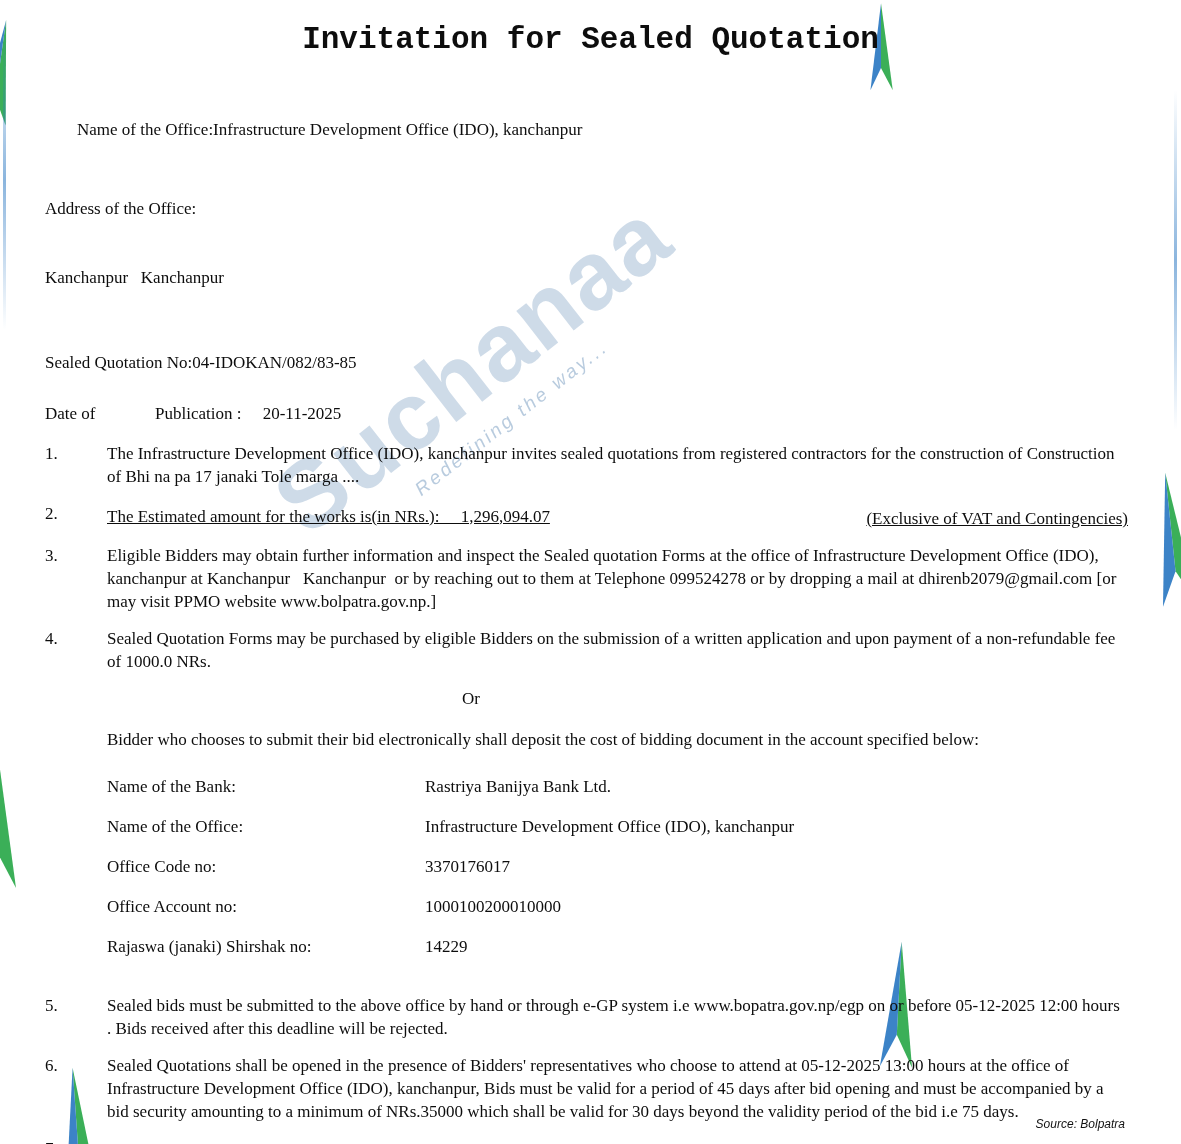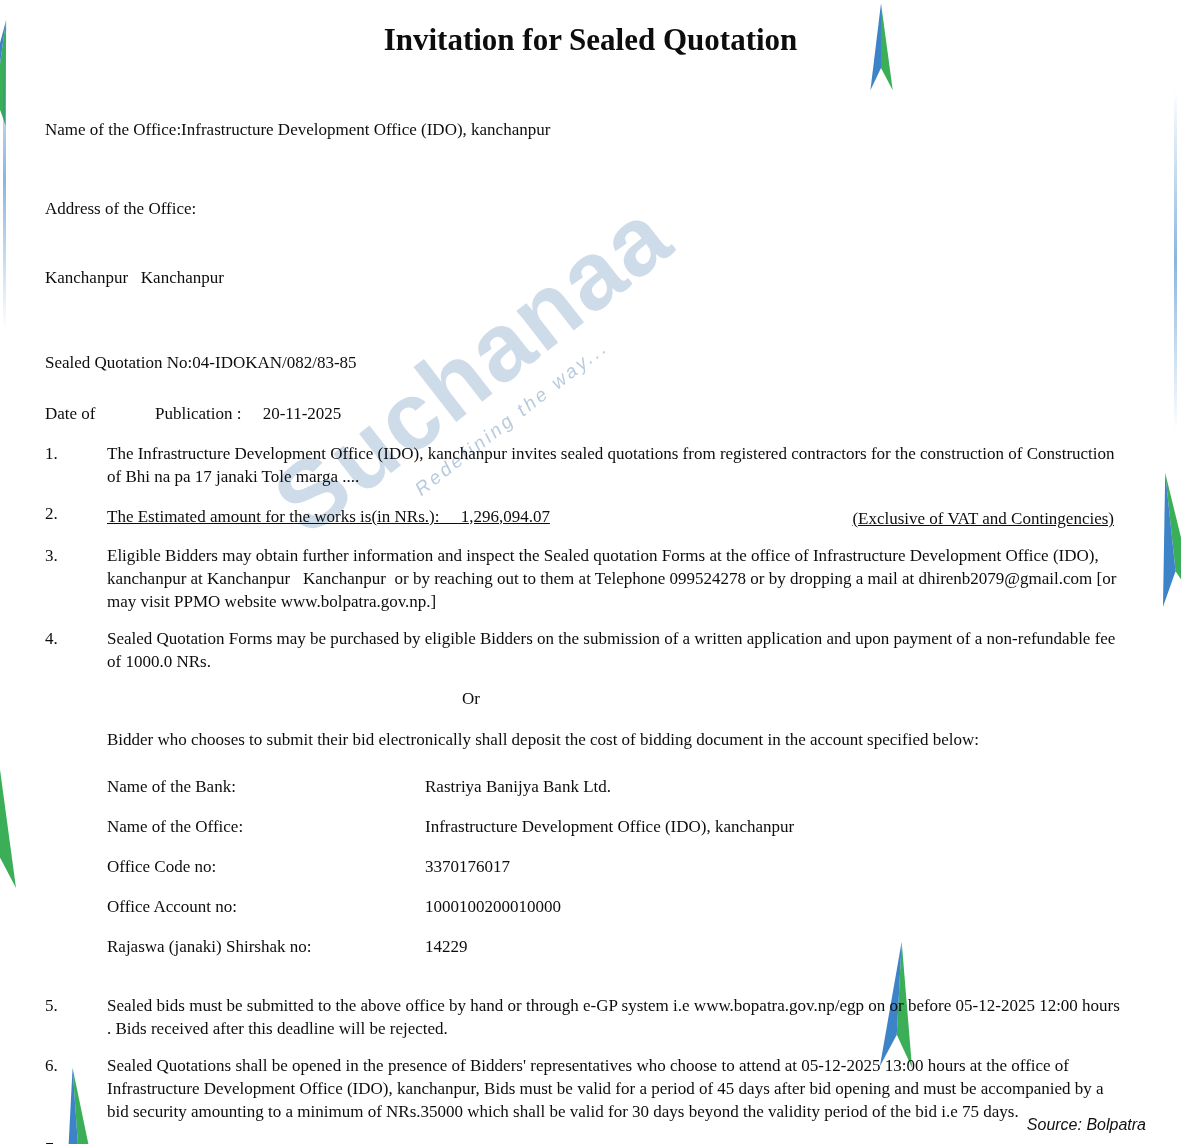--- a/index.html
+++ b/index.html
@@ -15,43 +15,44 @@
     line-height: 23px;
     color: #0d0d0d;
   }
   .title {
     position: relative; z-index: 2;
     margin: 20px 0 0;
     text-align: center;
     font-size: 31px;
     line-height: 40px;
     font-weight: bold;
+    font-family: Liberation Mono, monospace;
   }
   .content { position: relative; z-index: 2; padding: 0 53px 0 45px; }
   .p { margin: 0; white-space: pre-wrap; }
-  .p-office  { margin-top: 58px; }
+  .p-office  { margin-top: 58px; margin-left: 32px; }
   .p-address { margin-top: 10px; }
   .p-qno     { margin-top: 16px; }
   .p-date    { margin-top: 28px; }
   .clauses   { margin-top: 17px; }
   .clause { display: flex; margin-bottom: 14px; }
   .clause-no { flex: 0 0 62px; }
   .clause-text { flex: 1; white-space: pre-wrap; }
   .flexrow { display: flex; justify-content: space-between; align-items: center; text-decoration: underline; }
-  .right-note { white-space: nowrap; padding-top: 5px; margin-right: 14px; }
+  .right-note { white-space: nowrap; padding-top: 5px; margin-right: 0; }
   .or-sep { margin: 14px 0 18px 417px; white-space: pre-wrap; }
   .electronic-note { margin: 0 0 24px 62px; white-space: pre-wrap; }
   .bank-table { margin: 0 0 36px 62px; }
   .bank-row { display: flex; margin-bottom: 17px; }
   .bank-label { flex: 0 0 318px; white-space: pre-wrap; }
   .bank-value { white-space: pre-wrap; }
   .source {
-    position: absolute; right: 35px; bottom: 8px; z-index: 2;
+    position: absolute; right: 56px; bottom: 8px; z-index: 2;
     font-family: "Liberation Sans", "DejaVu Sans", sans-serif;
-    font-style: italic; font-size: 16px; color: #111;
+    font-style: italic; font-size: 12px; color: #111;
   }
   
   .watermark {
     position: absolute; left: 195px; top: 315px; width: 570px; z-index: 1;
     transform: rotate(-38deg); transform-origin: center;
     text-align: center; pointer-events: none;
   }
   .wm-text {
     font-family: "Liberation Sans", "DejaVu Sans", sans-serif;
     font-weight: bold; font-size: 96px; line-height: 100px; letter-spacing: 2px;

